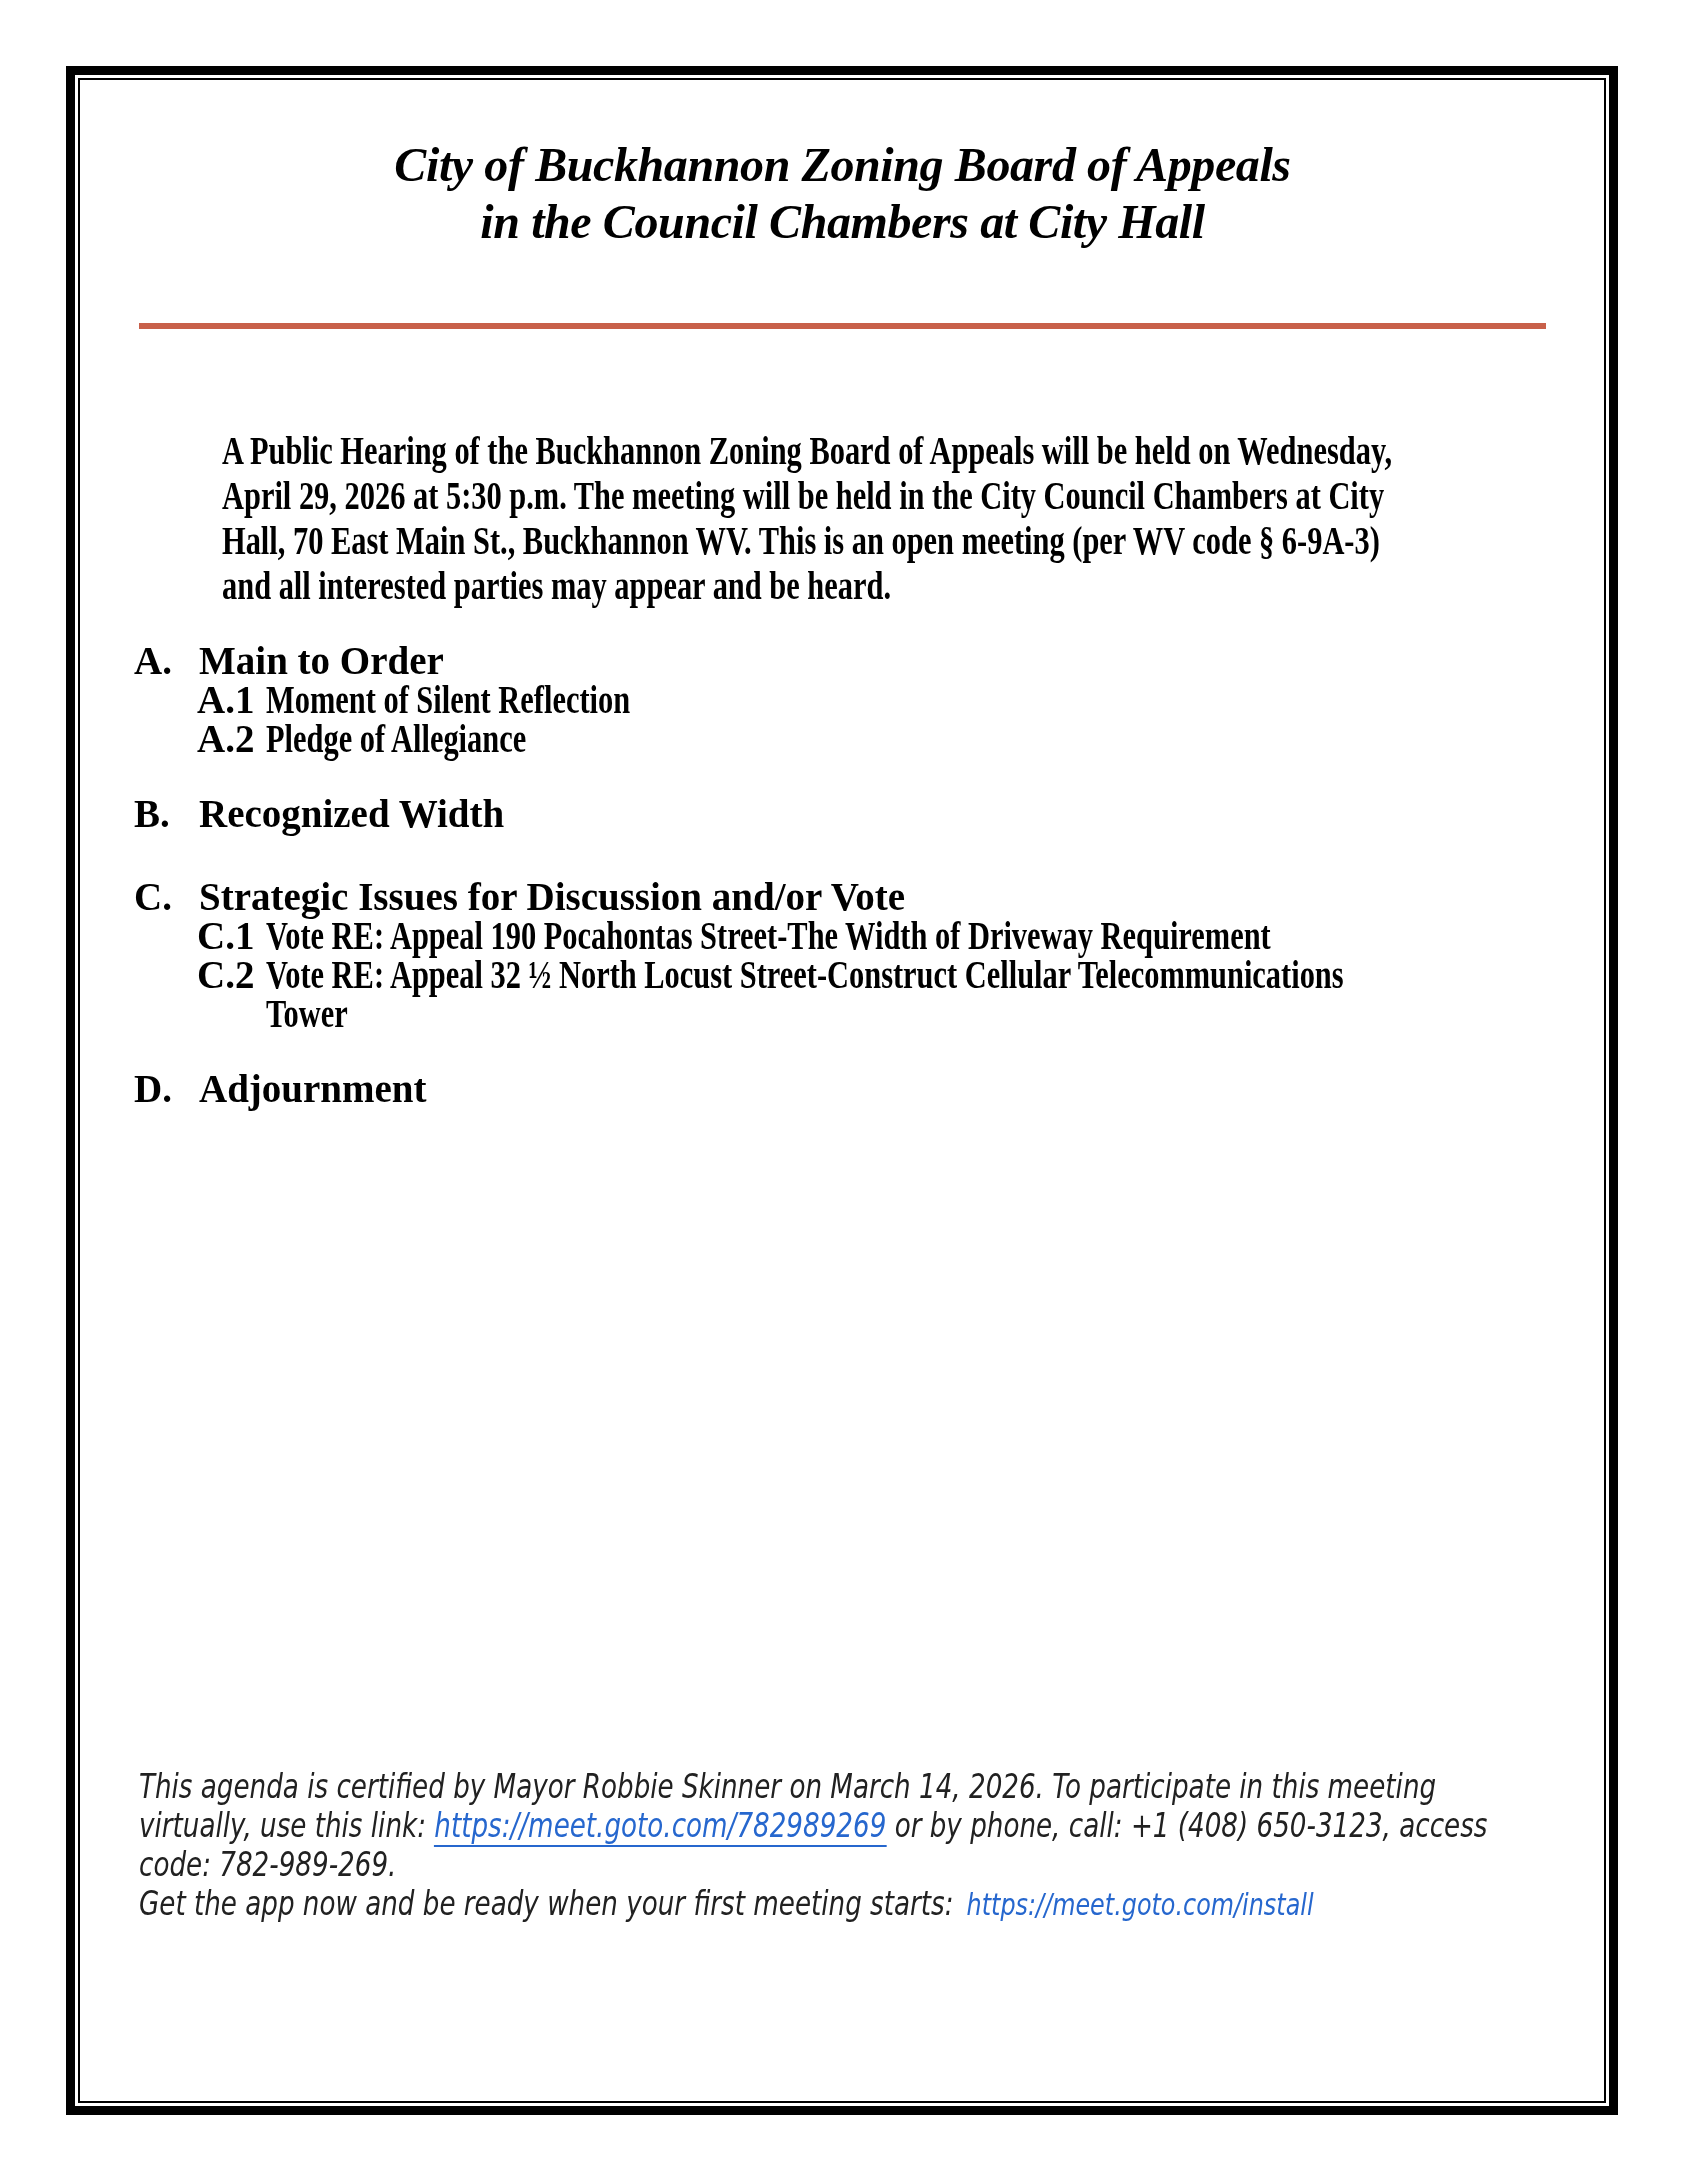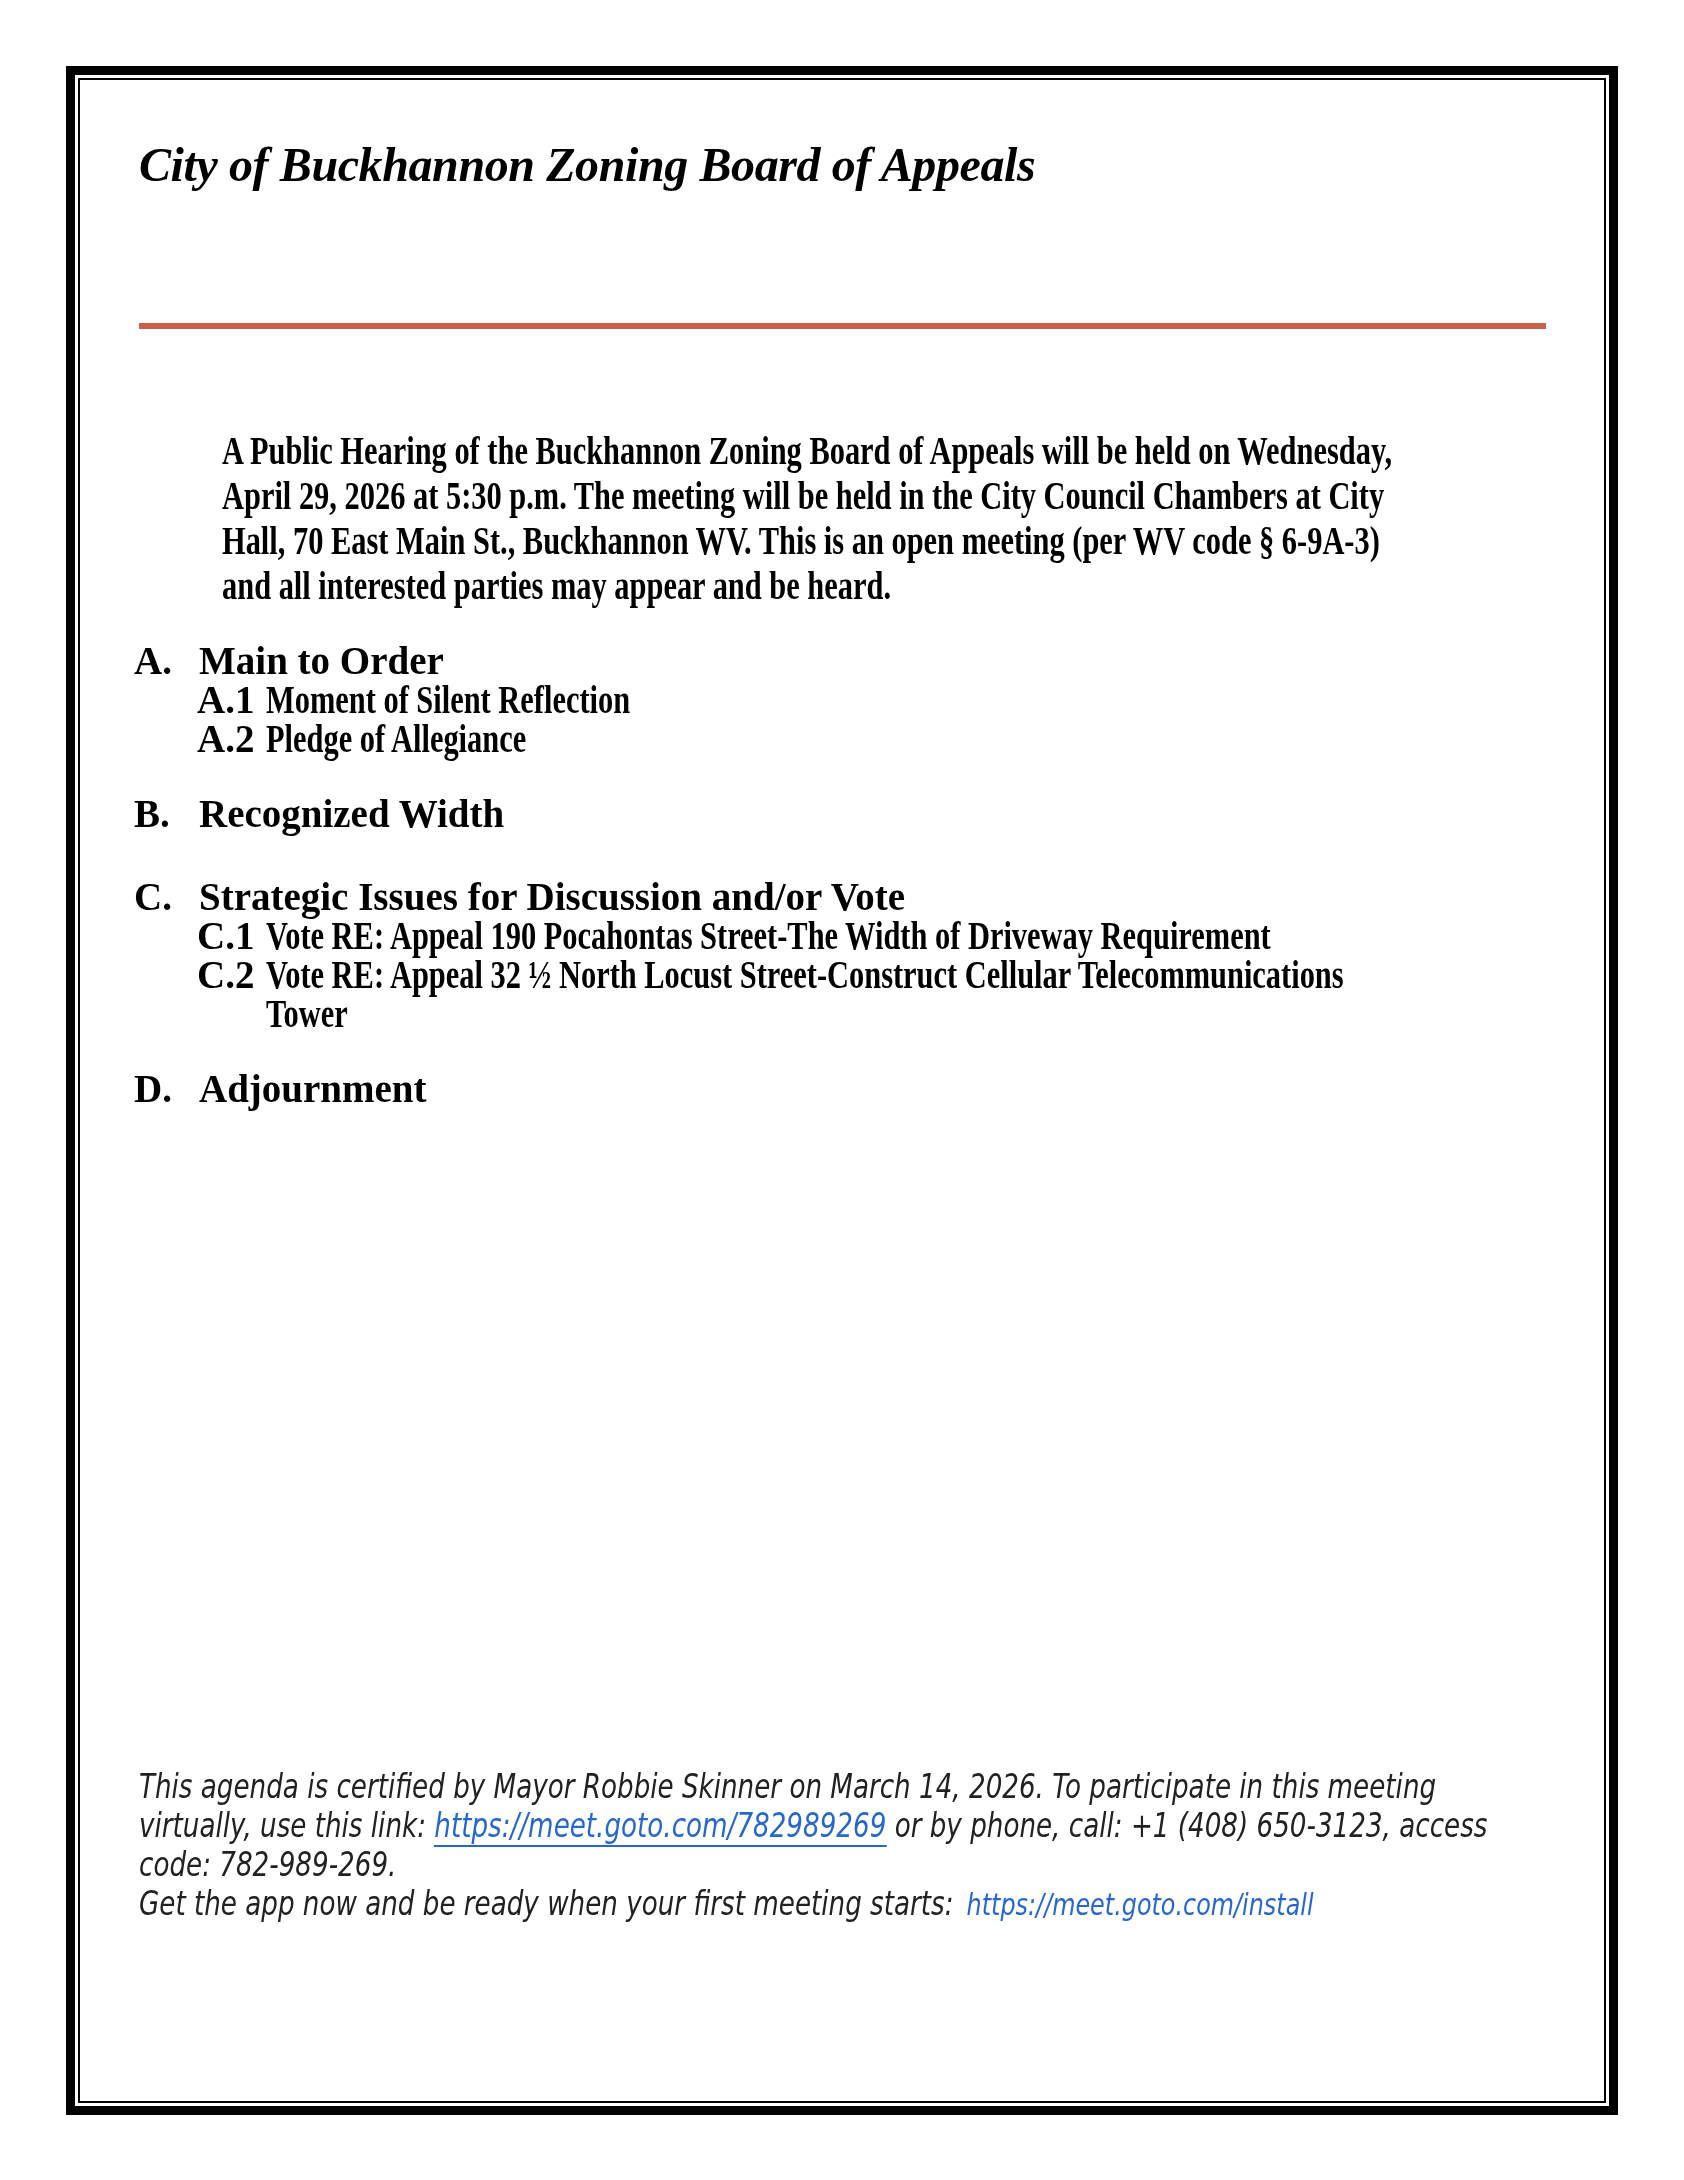--- a/index.html
+++ b/index.html
@@ -19,20 +19,21 @@
     box-sizing: border-box;
   }
   .page-border-inner {
     position: absolute; inset: 2.6px;
     border: 2.6px solid #000;
   }
 
   
   .title-block {
     position: absolute; left: 139px; top: 136px; width: 1407px;
+    text-align: center;
     font-weight: bold; font-style: italic;
     font-size: 48px; line-height: 57px;
     letter-spacing: -0.4px;
     white-space: nowrap;
   }
   .title-rule {
     position: absolute; left: 139px; top: 323px;
     width: 1407px; height: 6px;
     background: #C8604A;
   }
@@ -91,20 +92,21 @@
 </style>
 </head>
 <body>
 
 <div class="page-border">
   <div class="page-border-inner"></div>
 </div>
 
 <div class="title-block">
   <div>City of Buckhannon Zoning Board of Appeals</div>
+  <div>in the Council Chambers at City Hall</div>
 </div>
 <div class="title-rule"></div>
 
 <div class="intro">
   <div class="cond">A Public Hearing of the Buckhannon Zoning Board of Appeals will be held on Wednesday,</div>
   <div class="cond">April 29, 2026 at 5:30 p.m. The meeting will be held in the City Council Chambers at City</div>
   <div class="cond">Hall, 70 East Main St., Buckhannon WV. This is an open meeting (per WV code § 6-9A-3)</div>
   <div class="cond">and all interested parties may appear and be heard.</div>
 </div>
 

